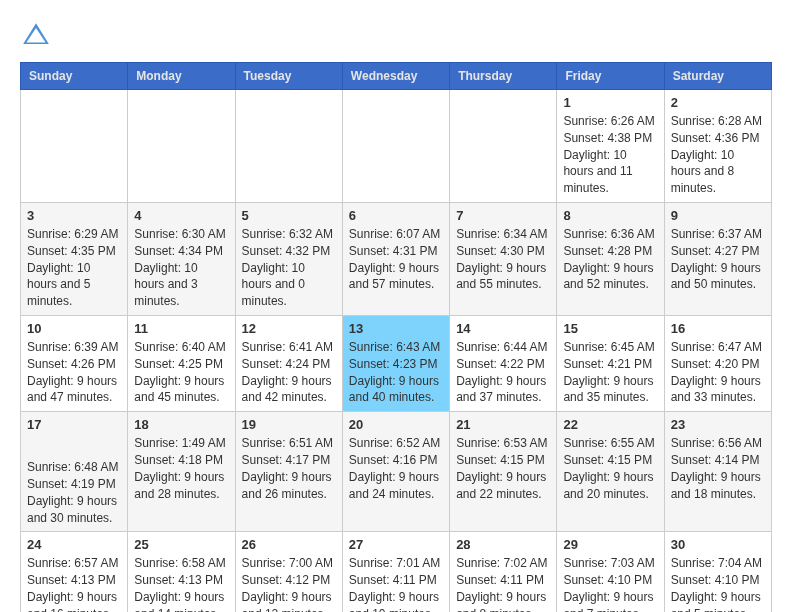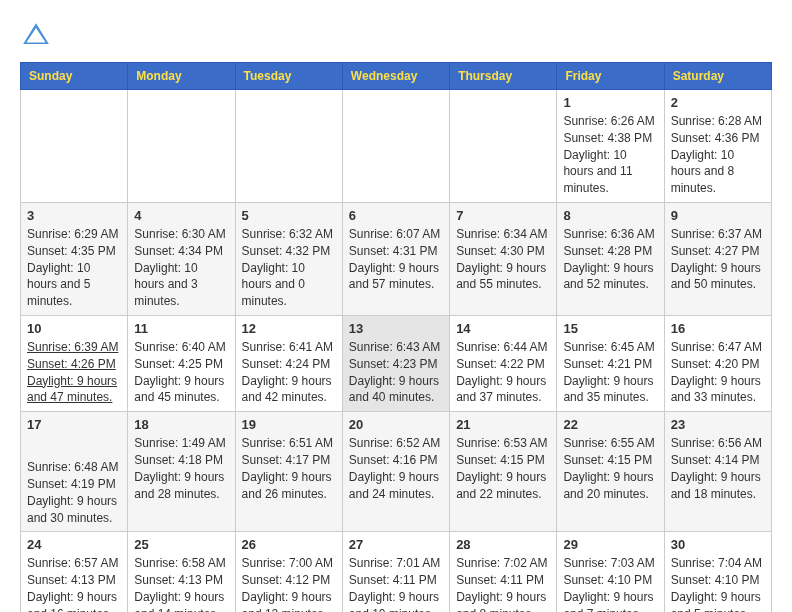--- a/index.html
+++ b/index.html
@@ -39,21 +39,21 @@
       color: #555;
       margin-top: 2px;
     }
     .calendar {
       width: 100%;
       border-collapse: collapse;
       font-size: 11px;
     }
     .calendar th {
       background: #3a6cc8;
-      color: #fde047;
+      color: #e5e5e5;
       text-align: left;
       padding: 6px 8px;
       font-size: 12px;
       border: 1px solid #2a5ab8;
     }
     .calendar td {
       border: 1px solid #ccc;
       vertical-align: top;
       padding: 5px 6px;
       width: calc(100% / 7);
@@ -174,37 +174,37 @@
         <td style="background: rgb(245, 245, 245);">
           <span class="day-number">9</span>
           <div class="day-info" style="white-space: pre-line;">Sunrise: 6:37 AM
 Sunset: 4:27 PM
 Daylight: 9 hours and 50 minutes.</div>
         </td>
       </tr>
       <tr>
         <td style="background: rgb(255, 255, 255);">
           <span class="day-number">10</span>
-          <div class="day-info" style="white-space: pre-line; text-decoration: underline;">Sunrise: 6:39 AM
+          <div class="day-info" style="white-space: pre-line;">Sunrise: 6:39 AM
 Sunset: 4:26 PM
 Daylight: 9 hours and 47 minutes.</div>
         </td>
         <td style="background: rgb(255, 255, 255);">
           <span class="day-number">11</span>
           <div class="day-info" style="white-space: pre-line;">Sunrise: 6:40 AM
 Sunset: 4:25 PM
 Daylight: 9 hours and 45 minutes.</div>
         </td>
         <td style="background: rgb(255, 255, 255);">
           <span class="day-number">12</span>
           <div class="day-info" style="white-space: pre-line;">Sunrise: 6:41 AM
 Sunset: 4:24 PM
 Daylight: 9 hours and 42 minutes.</div>
         </td>
-        <td style="background: #e5e5e5;">
+        <td style="background: #7dd3fc;">
           <span class="day-number">13</span>
           <div class="day-info" style="white-space: pre-line;">Sunrise: 6:43 AM
 Sunset: 4:23 PM
 Daylight: 9 hours and 40 minutes.</div>
         </td>
         <td style="background: rgb(255, 255, 255);">
           <span class="day-number">14</span>
           <div class="day-info" style="white-space: pre-line;">Sunrise: 6:44 AM
 Sunset: 4:22 PM
 Daylight: 9 hours and 37 minutes.</div>

